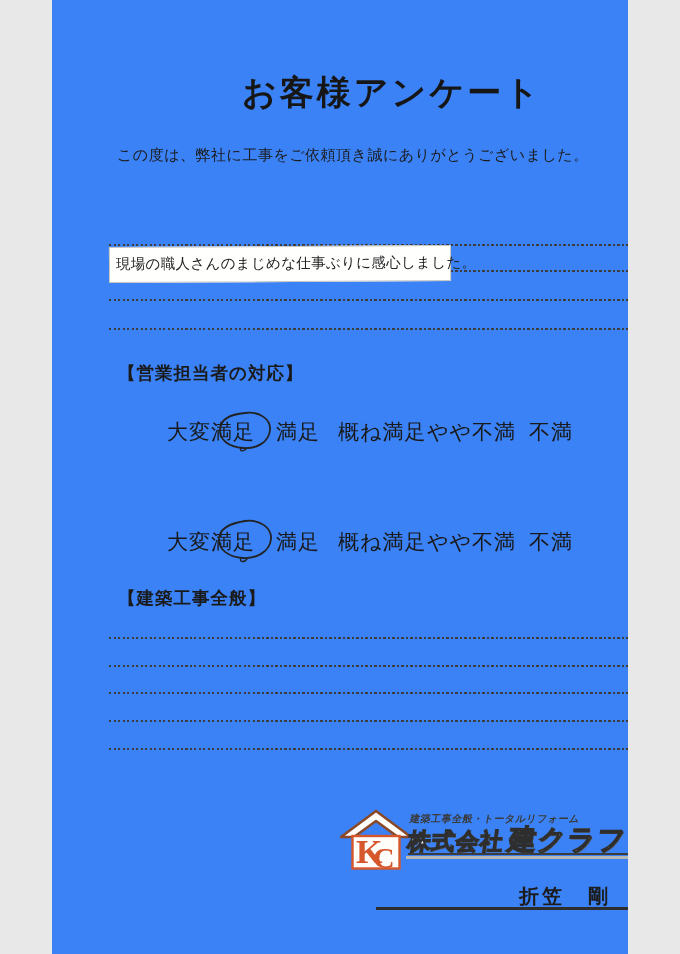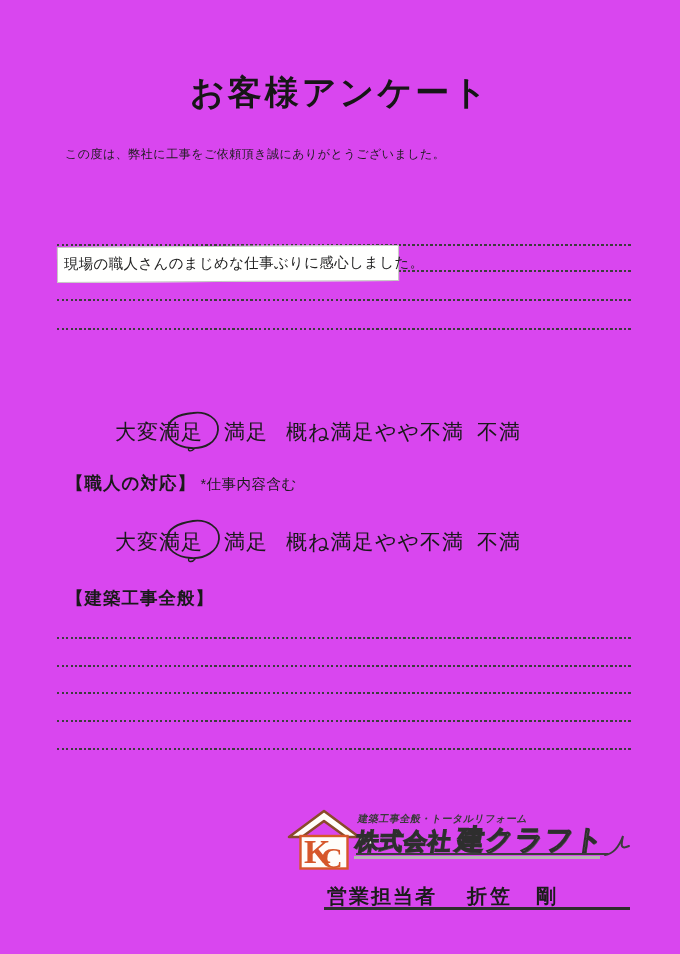--- a/index.html
+++ b/index.html
@@ -1,32 +1,32 @@
 <!DOCTYPE html>
 <html><head>
 <meta charset="utf-8">
 <style>
   html,body{margin:0;padding:0;background:#e8e8e8;}
   .sheet{
     position:relative;
-    width:680px;height:954px;
+    width:576px;height:954px;
     margin:0 auto;
-    background:#d946ef;
+    background:#3b82f6;
     font-family:"Liberation Sans","DejaVu Sans",sans-serif;
     color:#1c1c1c;
     overflow:hidden;
   }
   .abs{position:absolute;}
   .page-title{
     top:70px;left:0;width:680px;
     text-align:center;
     font-size:34px;font-weight:700;letter-spacing:3px;
     color:#161616;
   }
-  .intro{left:65px;top:146px;font-size:12px;letter-spacing:0.5px;}
+  .intro{left:65px;top:146px;font-size:15px;letter-spacing:0.5px;}
   .sec-heading{font-size:17.5px;font-weight:600;letter-spacing:1px;color:#1a1a1a;}
   .sec-note{font-size:14.5px;font-weight:500;letter-spacing:0.5px;}
   .dotline{
     height:2px;left:57px;width:574px;
     background-image:repeating-linear-gradient(90deg,#3d3d3d 0 2px,transparent 2px 4.5px);
     z-index:1;
   }
   .response-box{
     left:57px;top:246px;width:340px;height:34px;
     background:#fffffe;
@@ -83,37 +83,34 @@
 
   <div class="abs dotline" style="top:244px;"></div>
   <div class="abs dotline" style="top:270px;"></div>
   <div class="abs dotline" style="top:299px;"></div>
   <div class="abs dotline" style="top:328px;"></div>
 
   <div class="abs response-box">
     <span class="response-text">現場の職人さんのまじめな仕事ぶりに感心しました。</span>
   </div>
 
+  <div class="abs sec-heading" style="left:66px;top:361px;">【営業担当者の対応】</div>
 
   <div class="abs opt-row" style="top:418px;">
     <span class="opt" style="left:67px;">大変満足</span>
     <span class="opt" style="left:176px;">満足</span>
     <span class="opt" style="left:238px;">概ね満足</span>
     <span class="opt" style="left:327px;">やや不満</span>
     <span class="opt" style="left:429px;">不満</span>
   </div>
   <svg class="abs circle-svg" style="left:163px;top:409px;" width="60" height="44" viewBox="0 0 60 44">
     <path d="M30 4 C 44 2, 56 10, 55 21 C 54 33, 42 40, 28 39 C 14 38, 4 31, 5 20 C 6 9, 18 5, 30 4" fill="none" stroke="#222" stroke-width="1.8" stroke-linecap="round"></path>
     <path d="M26 39 C 24 42, 28 43, 31 40" fill="none" stroke="#222" stroke-width="1.4" stroke-linecap="round"></path>
   </svg>
 
-  <div class="abs" style="left:66px;top:471px;white-space:nowrap;">
-    <span class="sec-heading">【職人の対応】</span>
-    <span class="sec-note">*仕事内容含む</span>
-  </div>
 
   <div class="abs opt-row" style="top:528px;">
     <span class="opt" style="left:67px;">大変満足</span>
     <span class="opt" style="left:176px;">満足</span>
     <span class="opt" style="left:238px;">概ね満足</span>
     <span class="opt" style="left:327px;">やや不満</span>
     <span class="opt" style="left:429px;">不満</span>
   </div>
   <svg class="abs circle-svg" style="left:162px;top:517px;" width="62" height="48" viewBox="0 0 62 48">
     <path d="M31 4 C 46 2, 58 11, 57 22 C 56 34, 43 42, 29 41 C 15 40, 4 33, 5 21 C 6 10, 18 6, 31 4" fill="none" stroke="#222" stroke-width="1.8" stroke-linecap="round"></path>
@@ -141,17 +138,16 @@
   <div class="abs company-line">
     <span class="company-prefix">株式会社</span>
     <span class="company-name">建クラフト</span>
   </div>
   <div class="abs logo-rule-dark"></div>
   <div class="abs logo-rule-gray"></div>
   <svg class="abs" style="left:603px;top:833px;" width="28" height="26" viewBox="0 0 28 26">
     <path d="M2 22 C 10 21, 16 14, 20 3 C 18 12, 17 17, 26 13" fill="none" stroke="#3c3c3c" stroke-width="2" stroke-linecap="round"></path>
   </svg>
 
-  <div class="abs sig-label">営業担当者</div>
   <div class="abs sig-name">折笠　剛</div>
   <div class="abs sig-underline"></div>
 
 </div>
 
 </body></html>

